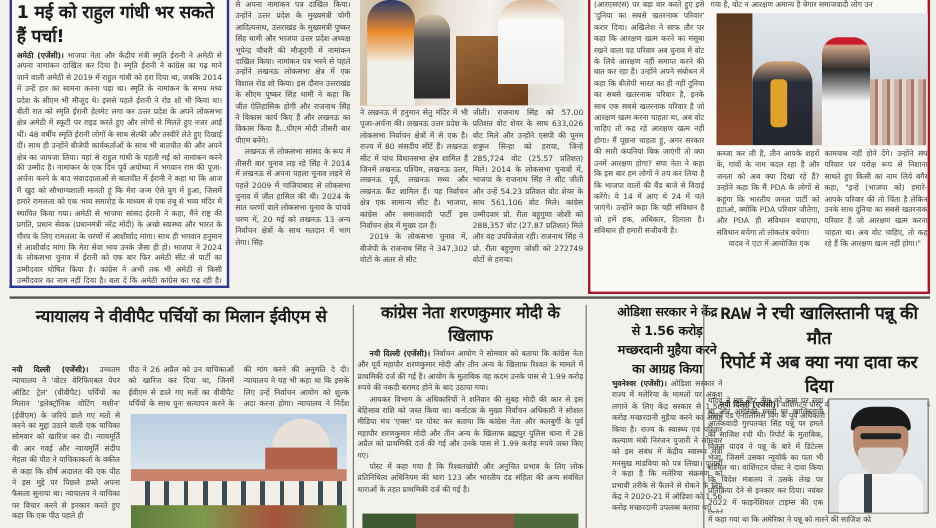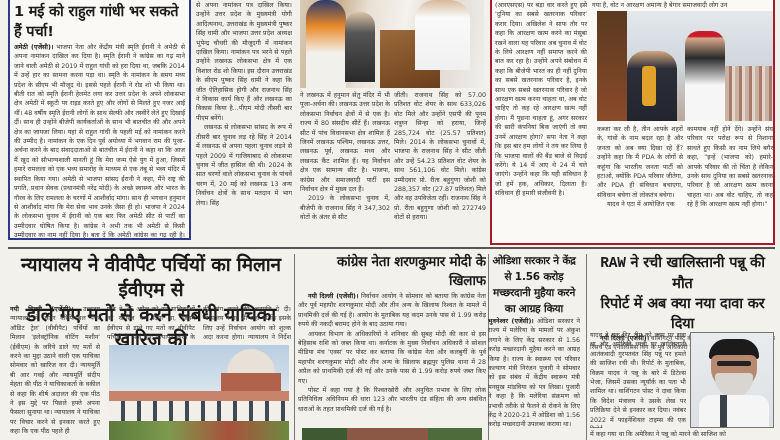--- a/index.html
+++ b/index.html
@@ -16,21 +16,21 @@
 
     
     #box1 { left: 8px; top: 0; width: 183px; height: 240px; border: 2px solid #2d3a8c; border-top: none; background: #faf9f5; }
     #box1 .hl { font-size: 14.5px; line-height: 20px; text-align: left; padding: 1px 2px 0 4px; }
     #box1 .txt { padding: 1px 4px; }
 
     
     #box2 { left: 490px; top: 0; width: 285px; height: 245px; border: 2px solid #a8192b; border-top: none; background: #faf9f5; }
 
     
-    #nyay .hl { font-size: 19px; line-height: 25px; }
+    #nyay .hl { font-size: 14px; line-height: 25px; }
     #congress .hl { font-size: 13.5px; line-height: 19px; }
     #odisha .hl { font-size: 10.5px; line-height: 16px; }
     #raw .hl { font-size: 14.5px; line-height: 20px; }
     .raw-brand { font-family: Liberation Mono, monospace; font-weight: bold; }
   </style>
 </head>
 <body>
 
 <div id="box1" class="abs">
   <div class="hl">1 मई को राहुल गांधी भर सकते हैं पर्चा!</div>
@@ -75,54 +75,53 @@
     <div>कब्जा कर ली है, तीन आपके शहरों के, गांवों के नाम बदल रहा है और जनता को अब क्या दिखा रहे हैं? उन्होंने कहा कि मैं PDA के लोगों से कहूंगा कि भारतीय जनता पार्टी को हटाओ, क्योंकि PDA परिवार जीतेगा, और PDA ही संविधान बचाएगा, संविधान बचेगा तो लोकतंत्र बचेगा।</div>
     <div style="text-indent:10px;">यादव ने एटा में आयोजित एक</div>
   </div>
   <div class="col txt" style="left:195px; top:124px; width:86px; height:118px;">कामयाब नहीं होने देंगे। उन्होंने संघ परिवार पर परोक्ष रूप से निशाना साधते हुए किसी का नाम लिये बगैर कहा, "इन्हें (भाजपा को) हमारे-आपके परिवार की तो चिंता है लेकिन उनके साथ दुनिया का सबसे खतरनाक परिवार है जो आरक्षण खत्म करना चाहता था। अब वोट चाहिए, तो कह रहे हैं कि आरक्षण खत्म नहीं होगा।"</div>
 </div>
 
 <div class="rule-h" style="left:8px; top:247px; width:767px;"></div>
 
 <div id="nyay" class="abs" style="left:10px; top:252px; width:282px; height:188px;">
   <div class="hl">न्यायालय ने वीवीपैट पर्चियों का मिलान ईवीएम से</div>
-  <div class="hl">डाले गए मतों से करने संबंधी याचिका खारिज की</div>
   <div class="col txt" style="left:0; top:52px; width:90px; height:136px;">
     <span class="byline">नयी दिल्ली (एजेंसी)।</span>
     <span>उच्चतम न्यायालय ने 'वोटर वेरिफिएबल पेपर ऑडिट ट्रेल' (वीवीपैट) पर्चियों का मिलान 'इलेक्ट्रॉनिक वोटिंग मशीन' (ईवीएम) के जरिये डाले गए मतों से करने का मुद्दा उठाने वाली एक याचिका सोमवार को खारिज कर दी। न्यायमूर्ति बी आर गवई और न्यायमूर्ति संदीप मेहता की पीठ ने याचिकाकर्ता के वकील से कहा कि शीर्ष अदालत की एक पीठ ने इस मुद्दे पर पिछले हफ्ते अपना फैसला सुनाया था। न्यायालय ने याचिका पर विचार करने से इनकार करते हुए कहा कि एक पीठ पहले ही</span>
   </div>
   <div class="col txt" style="left:97px; top:52px; width:88px; height:36px;">पीठ ने 26 अप्रैल को उन याचिकाओं को खारिज कर दिया था, जिनमें ईवीएम से डाले गए मतों का वीवीपैट पर्चियों के साथ पुनः सत्यापन करने के लिए निर्देश देने का अनुरोध किया</div>
   <div class="col txt" style="left:193px; top:52px; width:88px; height:36px;">की मांग करने की अनुमति दे दी। न्यायालय ने यह भी कहा था कि इसके लिए उन्हें निर्वाचन आयोग को शुल्क अदा करना होगा। न्यायालय ने निर्देश दिया था कि</div>
   <div class="photo" style="left:99px; top:93px; width:180px; height:95px; background: linear-gradient(180deg,#b9cde0 0%,#d6e2ec 45%,#e9ece9 60%);">
     <div style="position:absolute;left:118px;top:4px;width:48px;height:26px;background:#e8e1d8;border-radius:24px 24px 0 0;"></div>
     <div style="position:absolute;left:112px;top:28px;width:60px;height:20px;background:#b1624b;"></div>
     <div style="position:absolute;left:0;top:46px;width:180px;height:10px;background:#c7836c;"></div>
     <div style="position:absolute;left:0;top:56px;width:180px;height:22px;background:repeating-linear-gradient(90deg,#f2efe8 0 12px,#3d4b52 12px 16px);"></div>
     <div style="position:absolute;left:0;top:76px;width:180px;height:19px;background:linear-gradient(90deg,#5d7a3c,#7d9a4c,#a8523c,#6d8a3f);"></div>
   </div>
 </div>
 
 <div class="rule-v" style="left:294px; top:254px; height:186px;"></div>
 
 <div id="congress" class="abs" style="left:298px; top:252px; width:188px; height:188px;">
-  <div class="hl" style="text-align:right;">कांग्रेस नेता शरणकुमार मोदी के खिलाफ</div>
+  <div class="hl" style="text-align:center;">कांग्रेस नेता शरणकुमार मोदी के खिलाफ</div>
   <div class="txt" style="margin-top:1px;">
     <div style="text-indent:10px;">
       <span class="byline">नयी दिल्ली (एजेंसी)।</span>
       <span>निर्वाचन आयोग ने सोमवार को बताया कि कांग्रेस नेता और पूर्व महापौर शरणकुमार मोदी और तीन अन्य के खिलाफ रिश्वत के मामले में प्राथमिकी दर्ज की गई है। आयोग के मुताबिक यह कदम उनके पास से 1.99 करोड़ रुपये की नकदी बरामद होने के बाद उठाया गया।</span>
     </div>
     <div style="text-indent:10px;">आयकर विभाग के अधिकारियों ने शनिवार की सुबह मोदी की कार से इस बेहिसाब राशि को जब्त किया था। कर्नाटक के मुख्य निर्वाचन अधिकारी ने सोशल मीडिया मंच 'एक्स' पर पोस्ट कर बताया कि कांग्रेस नेता और कलबुर्गी के पूर्व महापौर शरणकुमार मोदी और तीन अन्य के खिलाफ ब्रह्मपुर पुलिस थाना में 28 अप्रैल को प्राथमिकी दर्ज की गई और उनके पास से 1.99 करोड़ रुपये जब्त किए गए।</div>
     <div style="text-indent:10px;">पोस्ट में कहा गया है कि रिश्वतखोरी और अनुचित प्रभाव के लिए लोक प्रतिनिधित्व अधिनियम की धारा 123 और भारतीय दंड संहिता की अन्य संबंधित धाराओं के तहत प्राथमिकी दर्ज की गई है।</div>
   </div>
   <div class="photo" style="left:4px; top:176px; width:180px; height:12px; background:linear-gradient(90deg,#3f5a32 0 25%,#8a5844 25% 70%,#4e6b3b 70%);"></div>
 </div>
 
 <div class="rule-v" style="left:488px; top:254px; height:186px;"></div>
 
-<div id="odisha" class="abs" style="left:488px; top:252px; width:92px; height:188px;">
+<div id="odisha" class="abs" style="left:510px; top:252px; width:92px; height:188px;">
   <div class="hl">ओडिशा सरकार ने केंद्र से 1.56 करोड़ मच्छरदानी मुहैया करने का आग्रह किया</div>
   <div class="txt">
     <span class="byline">भुवनेश्वर (एजेंसी)।</span>
     <span>ओडिशा सरकार ने राज्य में मलेरिया के मामलों पर अंकुश लगाने के लिए केंद्र सरकार से 1.56 करोड़ मच्छरदानी मुहैया करने का आग्रह किया है। राज्य के स्वास्थ्य एवं परिवार कल्याण मंत्री निरंजन पुजारी ने सोमवार को इस संबंध में केंद्रीय स्वास्थ्य मंत्री मनसुख मांडविया को पत्र लिखा। पुजारी ने कहा है कि मलेरिया संक्रमण को प्रभावी तरीके से फैलने से रोकने के लिए केंद्र ने 2020-21 में ओडिशा को 1.56 करोड़ मच्छरदानी उपलब्ध कराया था।</span>
   </div>
 </div>
 
 <div class="rule-v" style="left:586px; top:254px; height:186px;"></div>
 
 <div id="raw" class="abs" style="left:590px; top:252px; width:185px; height:188px;">

